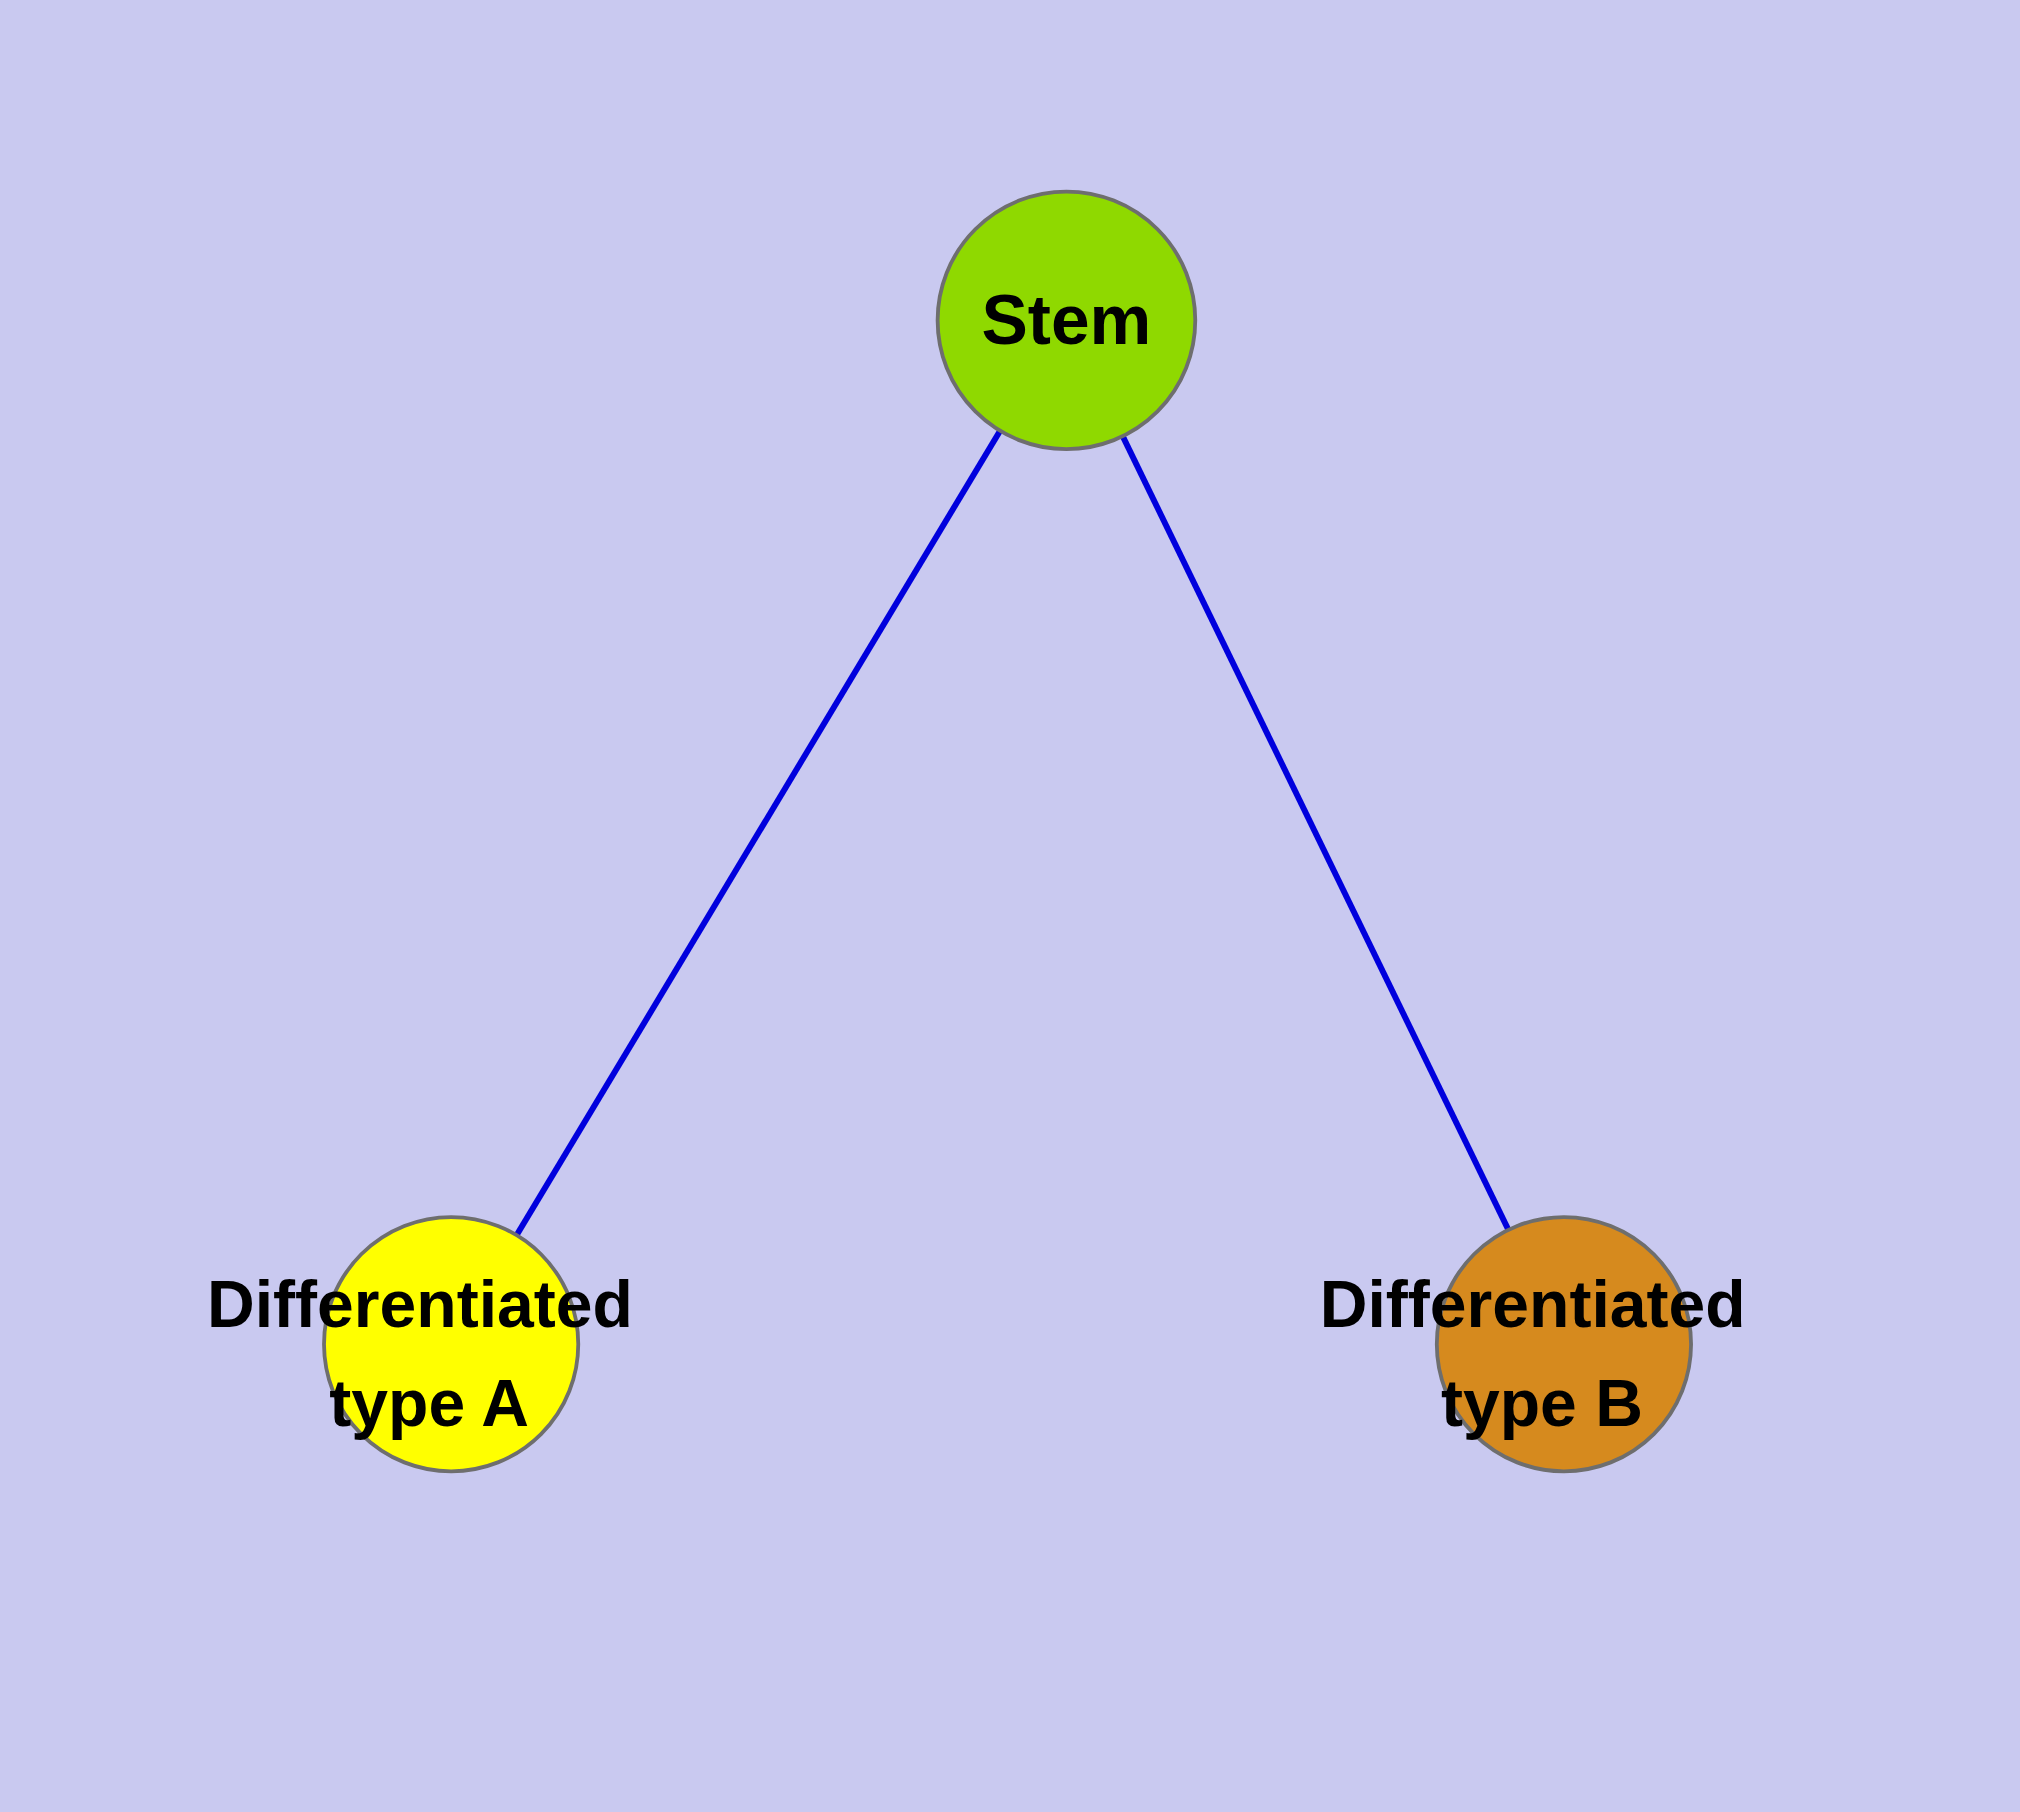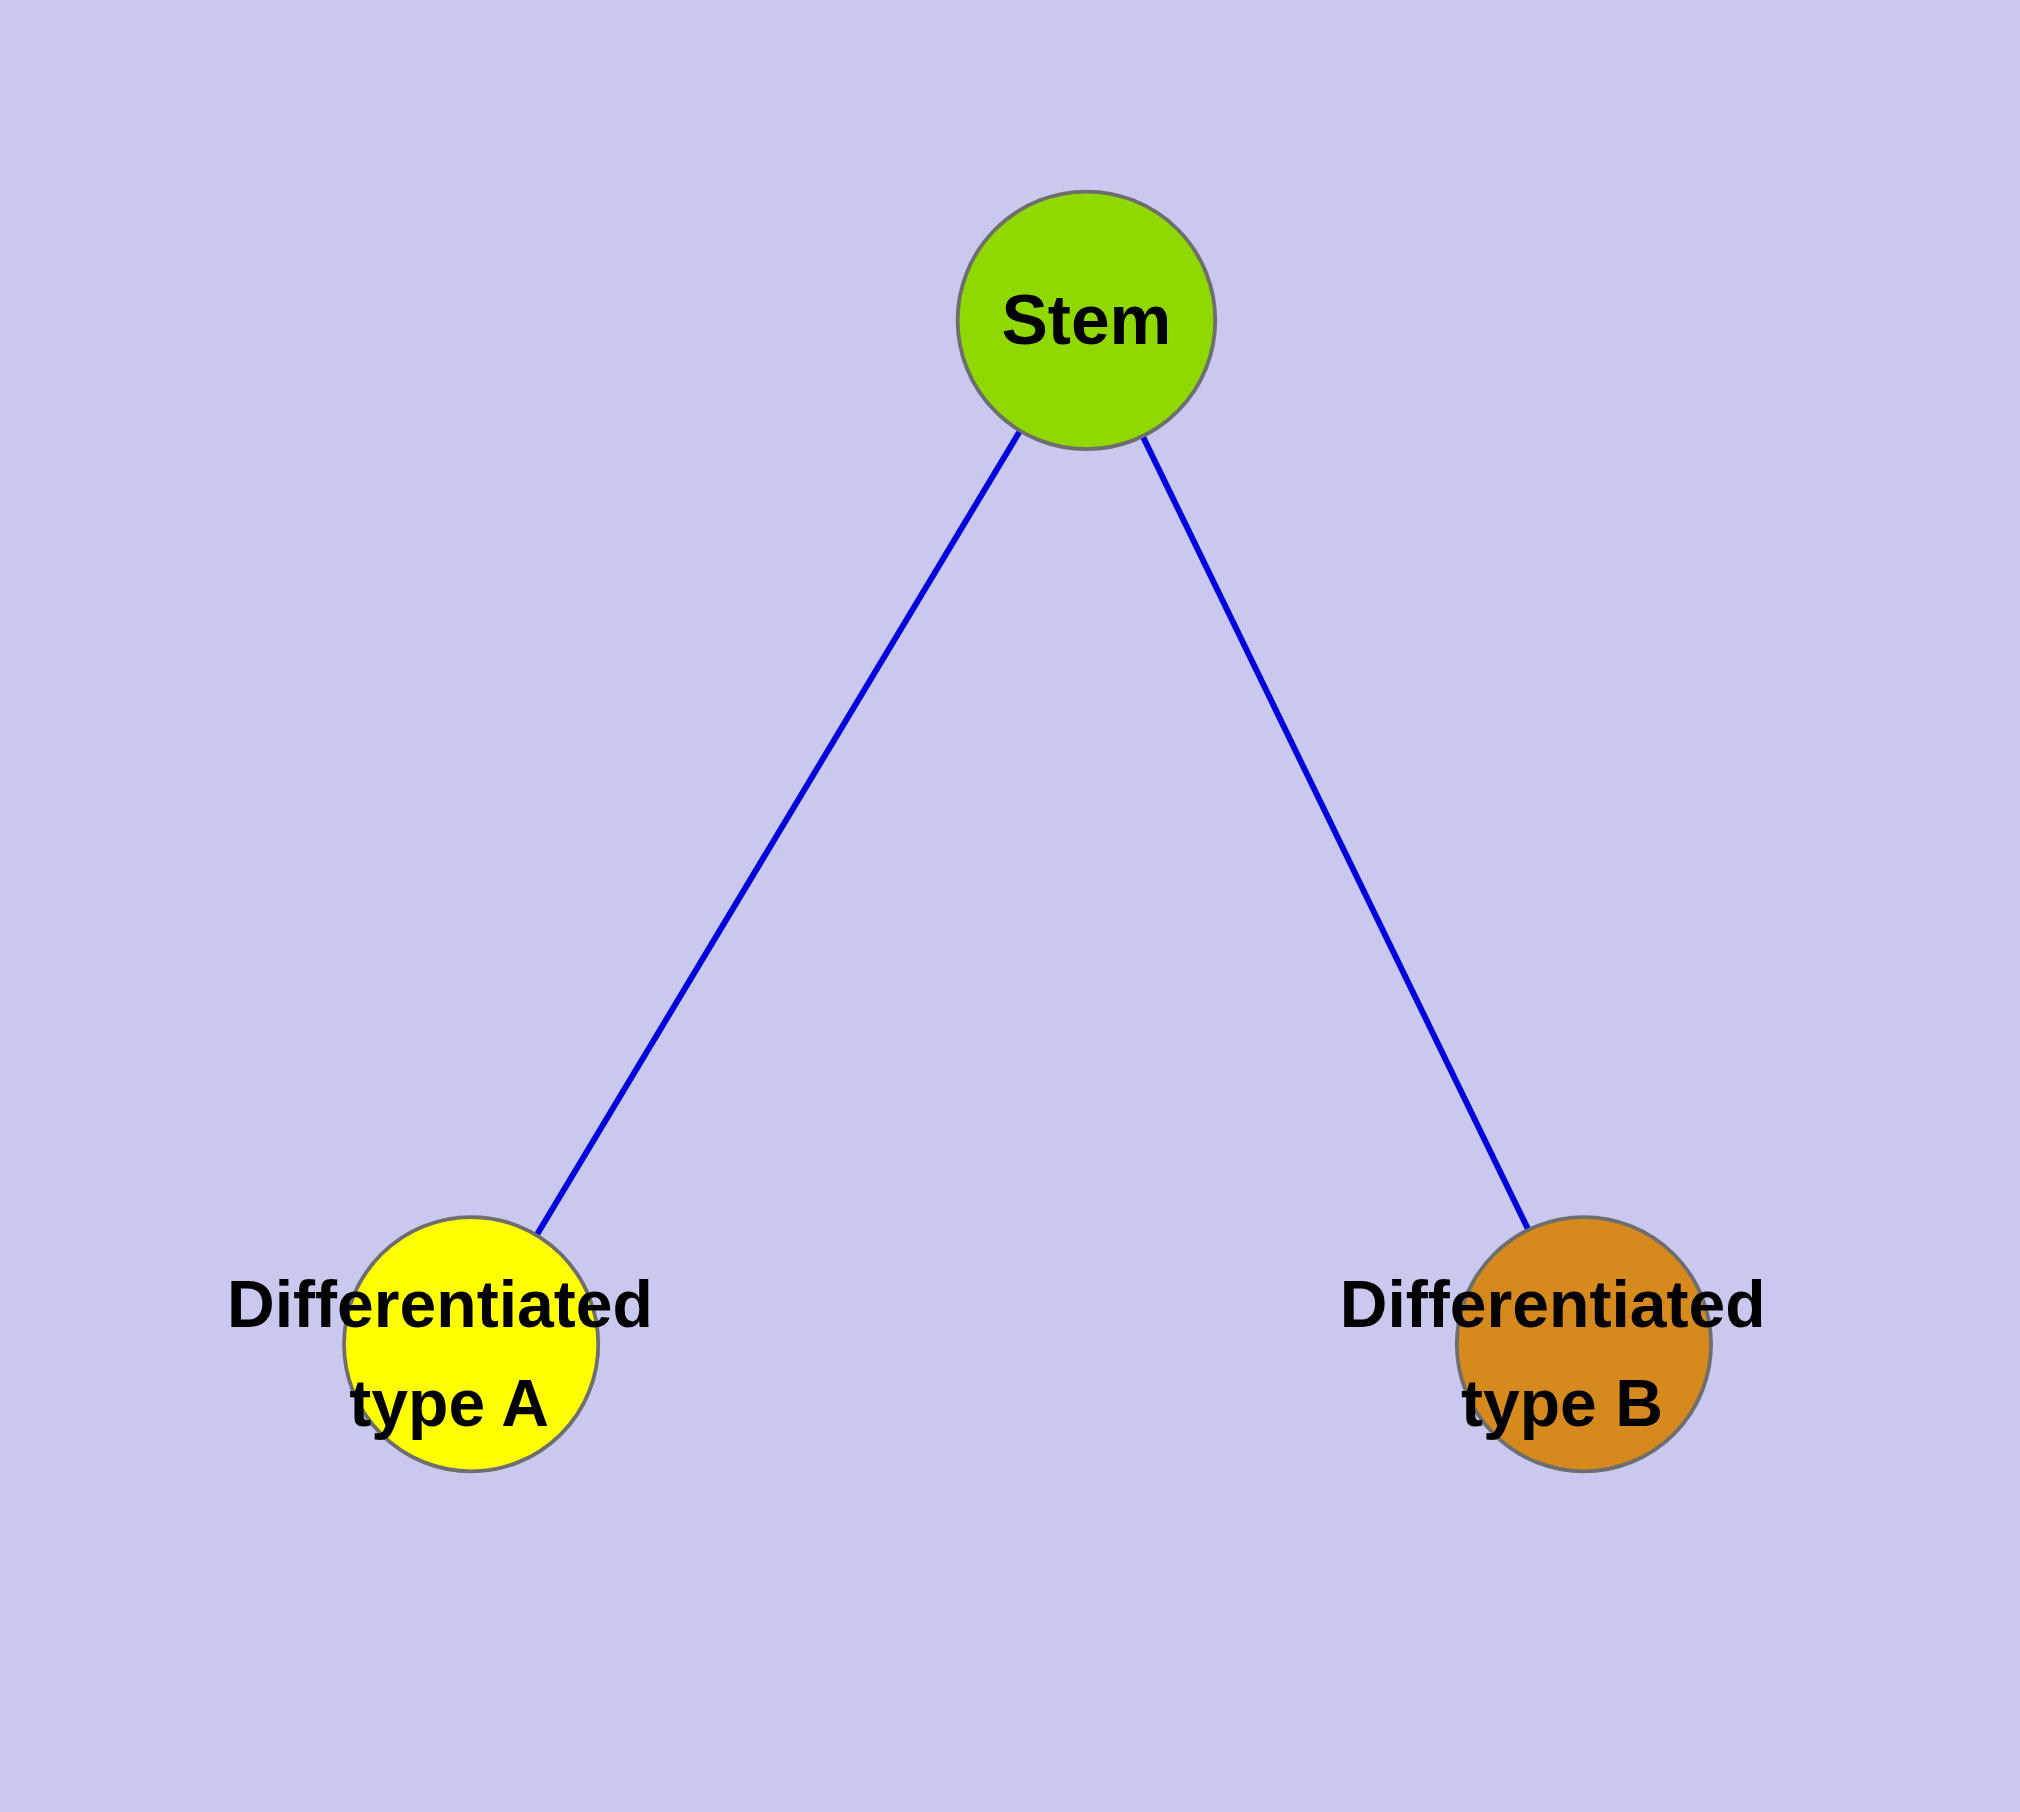--- a/index.html
+++ b/index.html
@@ -7,21 +7,20 @@
     padding: 0;
     width: 2021px;
     height: 1812px;
     overflow: hidden;
     background: #c9c9f0;
   }
   .diagram-wrap {
     width: 1985px;
     height: 1812px;
     position: relative;
-    margin-left: 20px;
   }
   svg {
     display: block;
   }
   .edge {
     stroke-width: 7;
     fill: none;
   }
   .node-circle {
     stroke: #6e6e6e;

